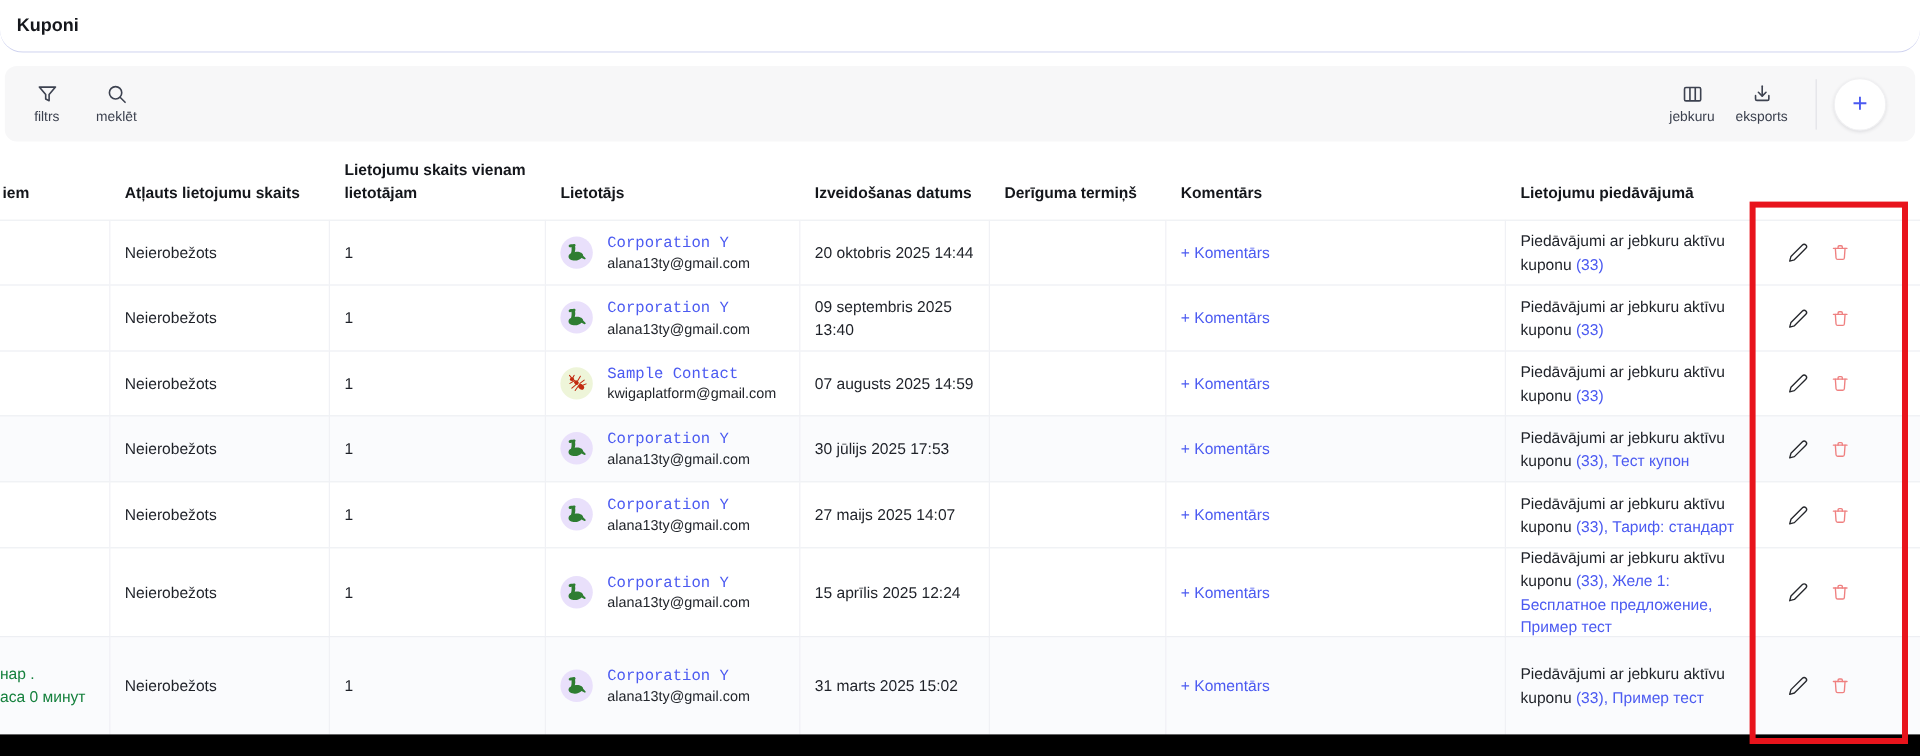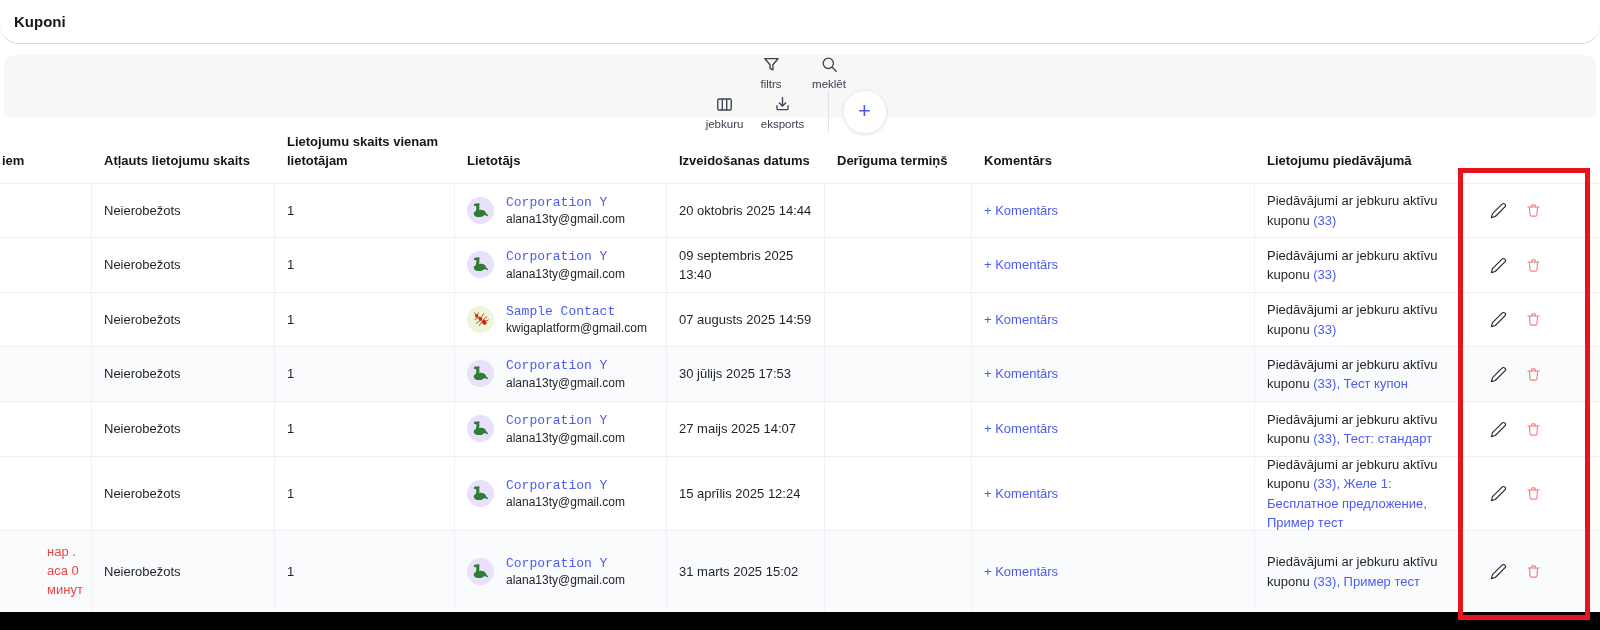--- a/index.html
+++ b/index.html
@@ -7,21 +7,21 @@
     background:#fff; font-family:"Liberation Sans", sans-serif; }
   .stage { position:relative; width:1600px; height:630px; }
 
   
   .titlebar { height:44px; border-bottom:1px solid #ccd0ee; display:flex; align-items:center; padding:0 14px;border-radius:19px; }
   .page-title { font-size:15px; font-weight:700; color:#15171c; }
 
   
   .toolbar-wrap { padding:11px 4px 7px 4px; }
   .toolbar { background:#f7f7f8; border-radius:10px; height:63px; display:flex;
-    align-items:center; justify-content:space-between; padding:0 6px;flex-direction:column; }
+    align-items:center; justify-content:space-between; padding:0 6px; }
   .tool-group { display:flex; align-items:center; height:100%; }
   .tool-btn { display:flex; flex-direction:column; align-items:center; justify-content:center;
     gap:4px; min-width:58px; padding:0 6px; cursor:pointer; }
   .tool-label { font-size:11.5px; color:#3b404e; }
   .tool-icon svg { display:block; }
   .v-divider { width:1px; height:42px; background:#e1e1e6; margin:0 14px 0 16px; }
   .plus-btn { width:44px; height:44px; border-radius:50%; background:#fff; margin-right:18px;
     box-shadow:0 1px 3px rgba(40,40,60,.12); border:1px solid #f0f0f2;
     display:flex; align-items:center; justify-content:center; cursor:pointer; }
   .plus-glyph { color:#4b5af1; font-size:22px; font-weight:400; line-height:1; margin-top:-2px; }
@@ -43,21 +43,21 @@
   .tint { background:#fafbfd; }
   .link { color:#4b5af1; text-decoration:none; cursor:pointer; }
   .user-cell { display:flex; align-items:center; gap:12px; }
   .avatar { width:27px; height:27px; border-radius:50%; display:flex; align-items:center;
     justify-content:center; flex-shrink:0; }
   .avatar.dino { background:#e9e0fb; }
   .avatar.ant { background:#eef5d9; }
   .user-text { display:flex; flex-direction:column; line-height:1.35; }
   .user-name { font-size:13px;font-family:Liberation Mono, monospace; }
   .user-email { font-size:12px; color:#23262c; }
-  .frag { color:#ef4444; font-size:13px; line-height:1.45; cursor:pointer;padding-left:47px; }
+  .frag { color:#15803d; font-size:13px; line-height:1.45; cursor:pointer; }
   .icon-btn { cursor:pointer; display:flex; align-items:center; }
 
   
   .black-bar { position:absolute; left:0; top:612px; width:1600px; height:18px; background:#000; z-index:4; }
   .red-box { position:absolute; left:1458px; top:168px; width:132px; height:452px;
     border:5px solid #e8141c; z-index:6; pointer-events:none; }
 </style>
 </head>
 <body>
 
@@ -348,21 +348,21 @@
         </div>
       </div>
       <div class="td c5">
           <span>27 maijs 2025 14:07</span>
         </div>
       <div class="td c6"></div>
       <div class="td c7">
           <a class="link">+ Komentārs</a>
         </div>
       <div class="td c8">
-          <div><span>Piedāvājumi ar jebkuru aktīvu kuponu </span><a class="link">(33)</a><a class="link">, Тест: стандарт</a></div>
+          <div><span>Piedāvājumi ar jebkuru aktīvu kuponu </span><a class="link">(33)</a><a class="link">, Тариф: стандарт</a></div>
         </div>
       <div class="td c9">
         <span class="icon-btn">
             <svg width="17" height="17" viewBox="0 0 24 24" fill="none" stroke="#26282d" stroke-width="1.6" stroke-linejoin="round">
               <path d="M17 3a2.828 2.828 0 1 1 4 4L7.5 20.5 2 22l1.5-5.5L17 3z"></path>
             </svg>
           </span>
         <span class="icon-btn">
             <svg width="17" height="17" viewBox="0 0 24 24" fill="none" stroke="#ef8080" stroke-width="1.6" stroke-linecap="round" stroke-linejoin="round">
               <path d="M4 7h16"></path>

